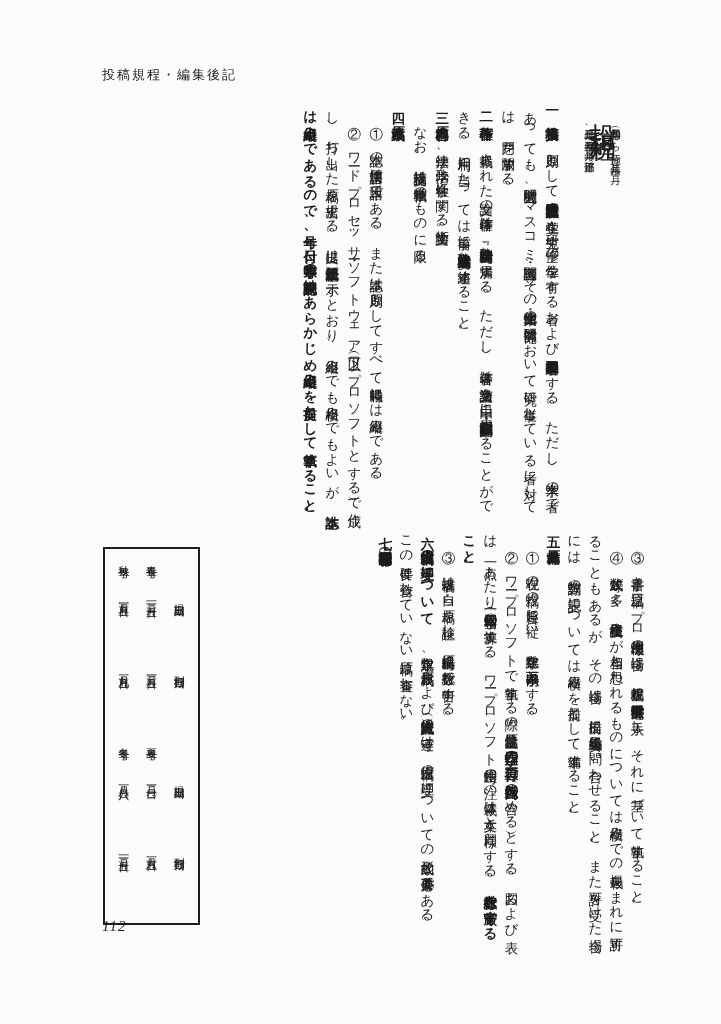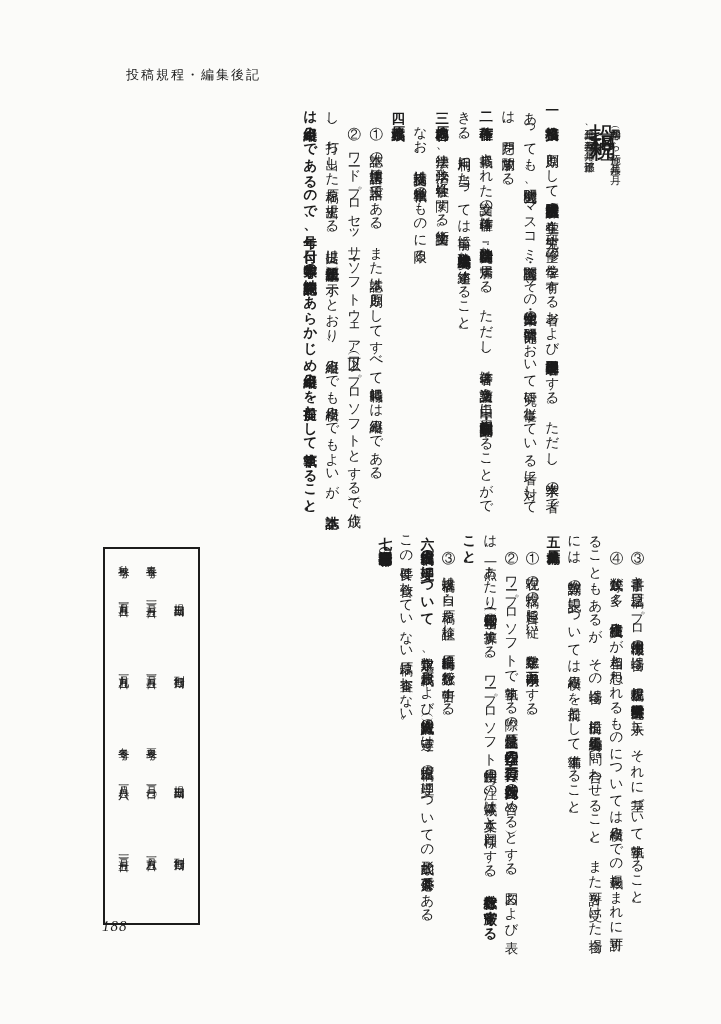--- a/index.html
+++ b/index.html
@@ -5,21 +5,21 @@
   html,body{margin:0;padding:0;}
   body{
     width:721px;height:1024px;position:relative;
     background:#fbfbf9;
     font-family:"Liberation Serif", serif;
     color:#1c1c1c;
     overflow:hidden;
   }
   .running-head{
     position:absolute;left:102px;top:66px;
-    font-size:13px;letter-spacing:2px;margin-left:24px;
+    font-size:13px;letter-spacing:2px;
   }
   .vblock{
     position:absolute;
     writing-mode:vertical-rl;
     text-orientation:mixed;
     font-size:13.5px;
     letter-spacing:0.2px;
   }
   #upper-block{top:102px;right:73px;width:556px;height:418px;line-height:22px;}
   #lower-block{top:526px;right:73px;width:450px;height:418px;line-height:21px;}
@@ -127,13 +127,13 @@
       <span class="sched-cell cell-date">六月一五日</span>
     </div>
     <div class="sched-col">
       <span class="sched-cell cell-name">冬季号</span>
       <span class="sched-cell cell-date">八月一六日</span>
       <span class="sched-cell cell-date">一二月一五日</span>
     </div>
   </div>
 </div>
 
-<div class="page-num">188</div>
+<div class="page-num">112</div>
 
 </body></html>

